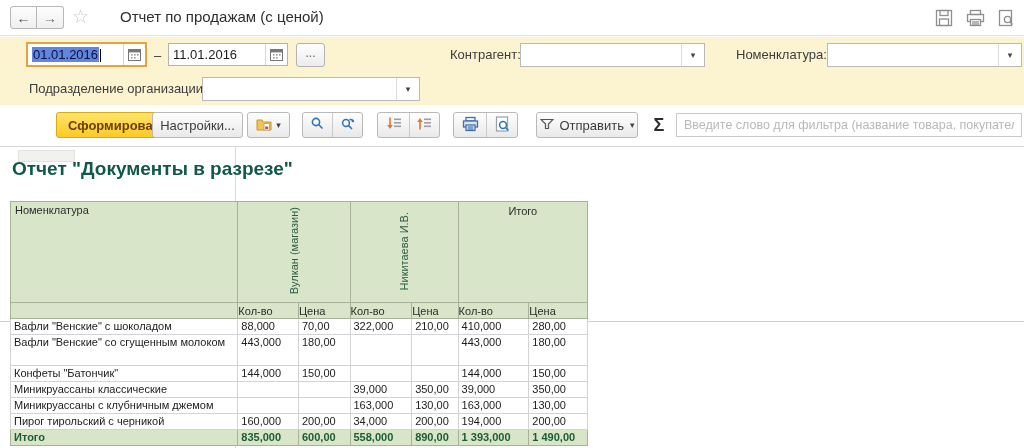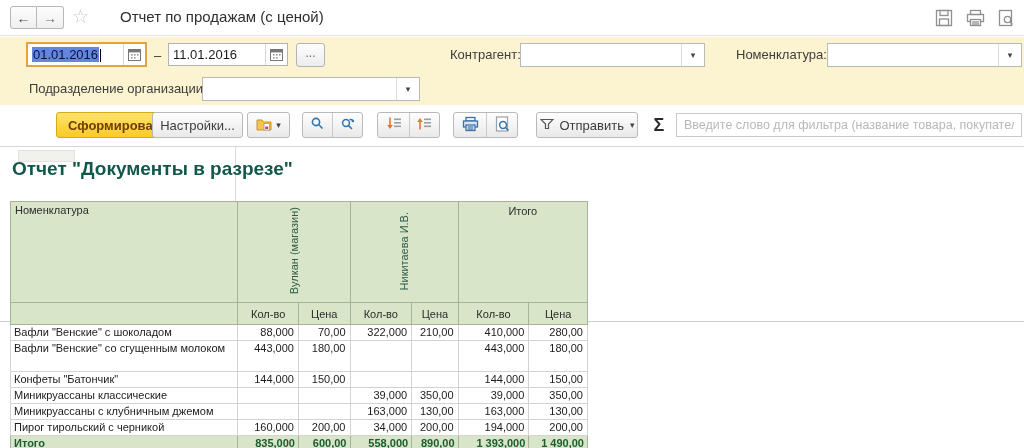--- a/index.html
+++ b/index.html
@@ -62,23 +62,23 @@
   .hfreeze { position:absolute; left:0; top:174px; width:1024px; height:1px; background:#cfcfcf; }
   .rtitle { position:absolute; left:12px; top:11px; font-size:19px; font-weight:700; color:#12584a; }
 
   table.rt { position:absolute; left:10px; top:54px; border-collapse:collapse; table-layout:fixed; width:578px; font-size:11px; }
   table.rt td { overflow:hidden; }
   .hc { background:#d8e5c8; border:1px solid #a8b29b; color:#2c2c2c; }
   .corner { vertical-align:top; text-align:left; padding:2px 4px; }
   .vcell { text-align:center; vertical-align:middle; }
   .vtext { writing-mode:vertical-rl; transform:rotate(180deg); white-space:nowrap; color:#2f5d49; }
   .gtot { vertical-align:top; text-align:center; padding-top:3px; }
-  .sub { text-align:center; height:22px; }
+  .sub { text-align:left; height:16px; }
   .dc { border:1px solid #d3d3d3; background:#fff; color:#1c1c1c; vertical-align:top; line-height:15px; padding:0 3px; }
-  .num { text-align:right; padding-right:4px; }
+  .num { text-align:left; padding-right:4px; }
   tr.totals td { background:#d8e5c8; border:1px solid #a8b29b; font-weight:700; color:#1d5c33; line-height:15px; padding:0 3px; }
   .h101 td { height:101px; }
   .h15 td { height:15px; }
   .h31 td { height:31px; }
 </style>
 </head>
 <body>
 
 <div class="topbar">
   <div class="navgroup">

